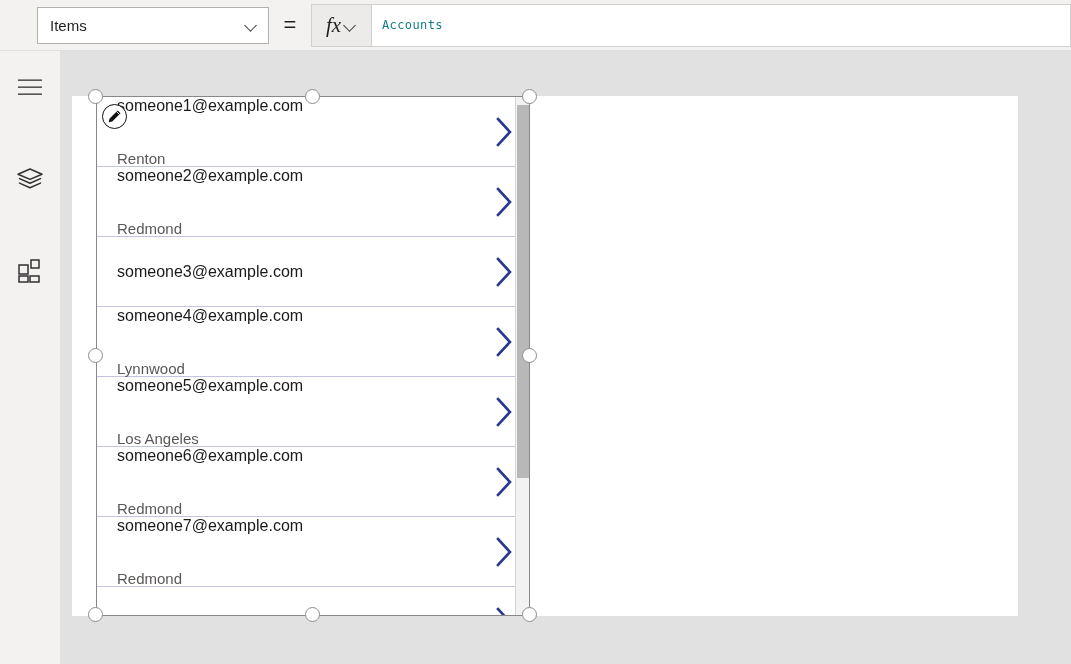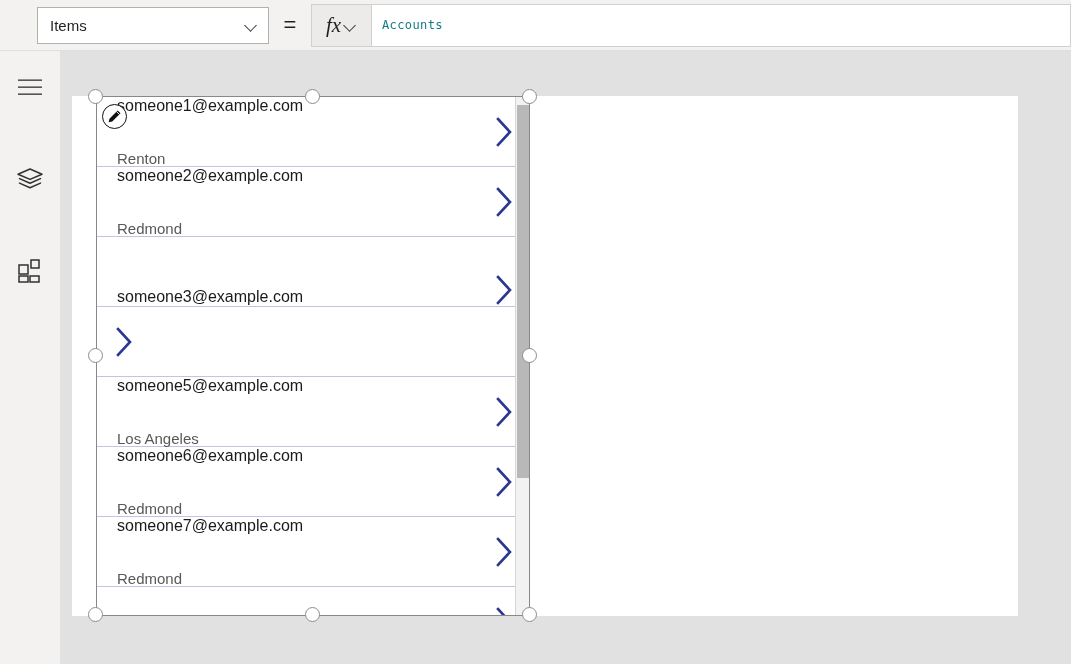--- a/index.html
+++ b/index.html
@@ -339,31 +339,35 @@
           <div class="g-row-texts">
             <div class="g-title">someone2@example.com</div>
             <div class="g-sub">Redmond</div>
           </div>
           <div class="g-chevron">
             <svg width="20" height="32" viewBox="0 0 20 32">
               <path d="M4 3 L16 16 L4 29" fill="none" stroke="#2b388f" stroke-width="2.6" stroke-linecap="square" stroke-linejoin="miter"></path>
             </svg>
           </div>
         </div>
-        <div class="g-row" style="border-bottom-color: rgb(195, 197, 224); align-items: flex-end;">
+        <div class="g-row" style="border-bottom-color: rgb(195, 197, 224);">
           <div class="g-row-texts">
             <div class="g-title">someone3@example.com</div>
           </div>
           <div class="g-chevron">
             <svg width="20" height="32" viewBox="0 0 20 32">
               <path d="M4 3 L16 16 L4 29" fill="none" stroke="#2b388f" stroke-width="2.6" stroke-linecap="square" stroke-linejoin="miter"></path>
             </svg>
           </div>
         </div>
         <div class="g-row" style="border-bottom-color: rgb(195, 197, 224);">
+          <div class="g-row-texts">
+            <div class="g-title">someone4@example.com</div>
+            <div class="g-sub">Lynnwood</div>
+          </div>
           <div class="g-chevron">
             <svg width="20" height="32" viewBox="0 0 20 32">
               <path d="M4 3 L16 16 L4 29" fill="none" stroke="#2b388f" stroke-width="2.6" stroke-linecap="square" stroke-linejoin="miter"></path>
             </svg>
           </div>
         </div>
         <div class="g-row" style="border-bottom-color: rgb(195, 197, 224);">
           <div class="g-row-texts">
             <div class="g-title">someone5@example.com</div>
             <div class="g-sub">Los Angeles</div>

